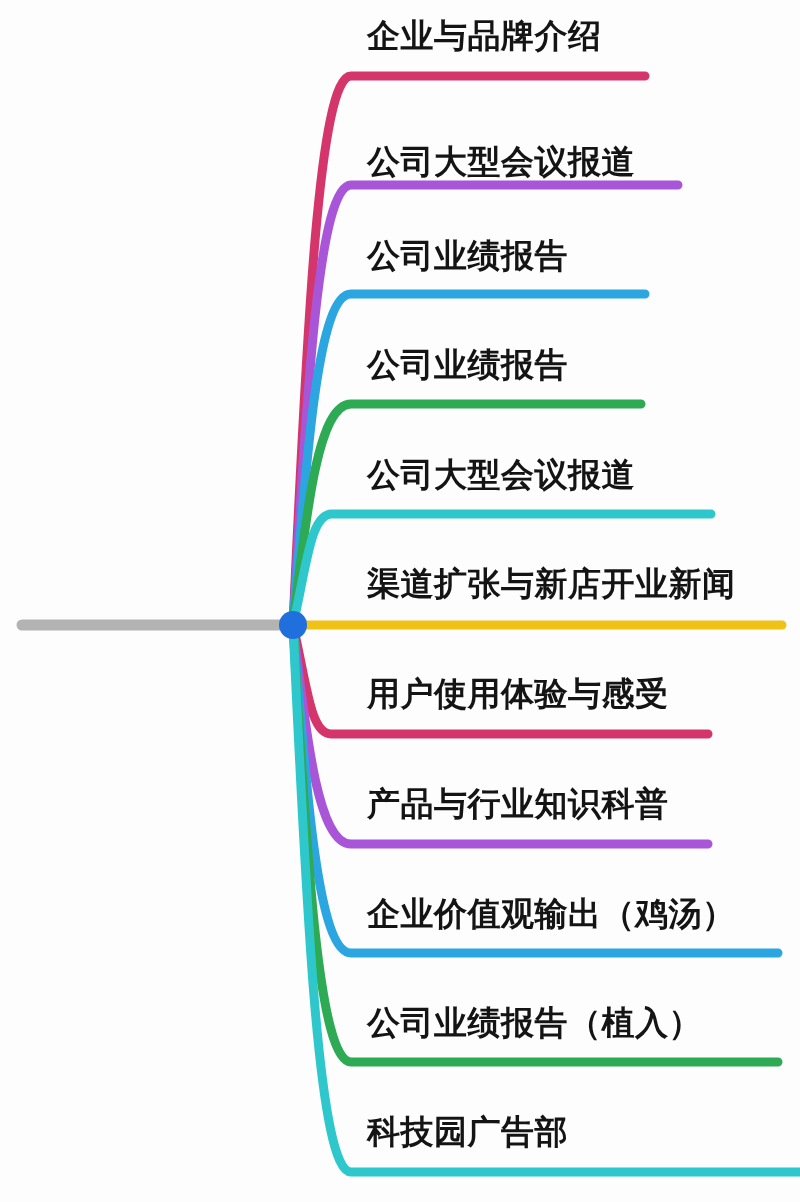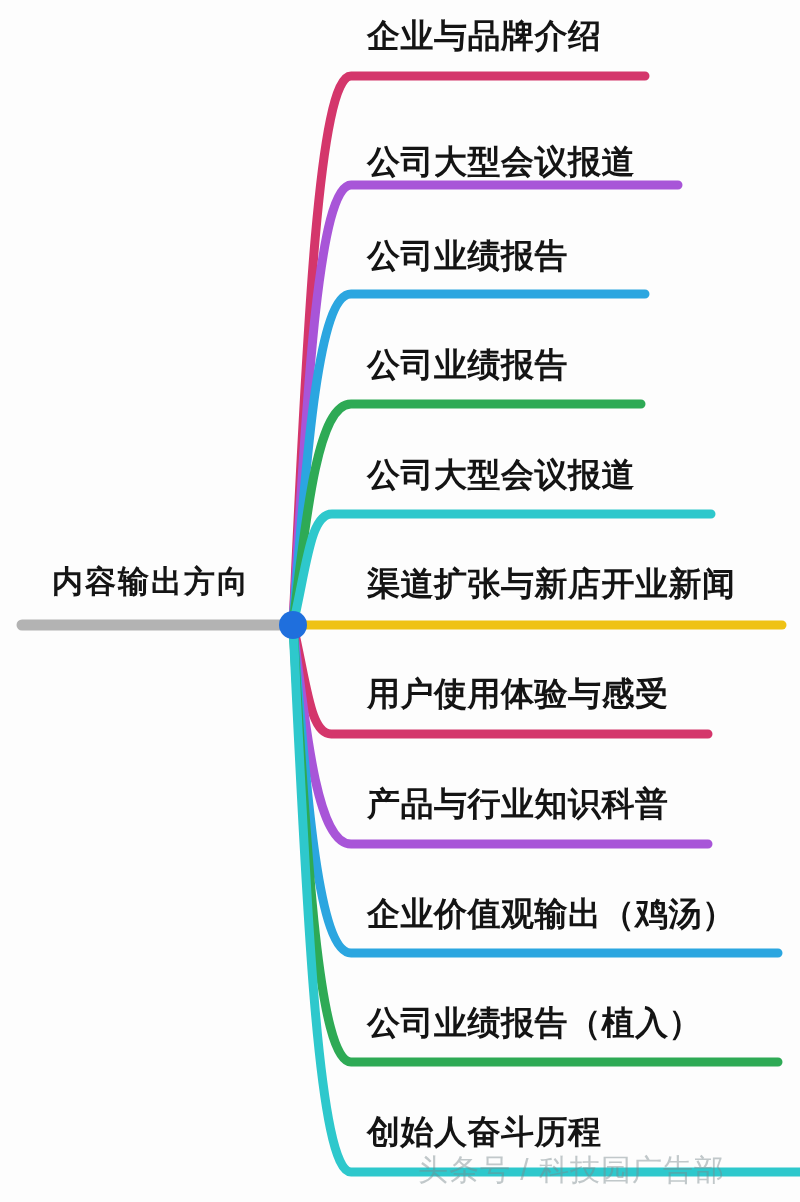--- a/index.html
+++ b/index.html
@@ -73,31 +73,29 @@
         <path d="M 293 625 C 307 684.95, 310.1675 734, 331.15 734 L 708 734" fill="none" stroke="#d4366b" stroke-width="9" stroke-linecap="round" stroke-linejoin="round"></path>
         <path d="M 293 625 C 307 745.45, 319.1 844, 351 844 L 708 844" fill="none" stroke="#a855d8" stroke-width="9" stroke-linecap="round" stroke-linejoin="round"></path>
         <path d="M 293 625 C 307 805.4, 319.1 953, 351 953 L 778 953" fill="none" stroke="#2ba6e0" stroke-width="9" stroke-linecap="round" stroke-linejoin="round"></path>
         <path d="M 293 625 C 307 865.35, 319.1 1062, 351 1062 L 778 1062" fill="none" stroke="#2eaa55" stroke-width="9" stroke-linecap="round" stroke-linejoin="round"></path>
         <path d="M 293 625 C 307 925.85, 319.1 1172, 351 1172 L 800 1172" fill="none" stroke="#2ec8cc" stroke-width="9" stroke-linecap="round" stroke-linejoin="round"></path>
       </g>
     <line id="root-line" x1="22" y1="625" x2="294" y2="625" stroke="#b3b3b3" stroke-width="11" stroke-linecap="round"></line>
     <circle id="hub-dot" cx="293" cy="625" r="14" fill="#1f6fdd"></circle>
   </svg>
 
-  <div id="root-label">内容输出方向</div>
 
   <div id="labels-layer">
       <div class="node-label" style="left: 367px; top: 17px;">企业与品牌介绍</div>
       <div class="node-label" style="left: 367px; top: 143px; text-align: center;">公司大型会议报道</div>
       <div class="node-label" style="left: 367px; top: 237px;">公司业绩报告</div>
       <div class="node-label" style="left: 367px; top: 346px;">公司业绩报告</div>
       <div class="node-label" style="left: 367px; top: 456px;">公司大型会议报道</div>
       <div class="node-label" style="left: 367px; top: 565px;">渠道扩张与新店开业新闻</div>
       <div class="node-label" style="left: 367px; top: 675px;">用户使用体验与感受</div>
       <div class="node-label" style="left: 367px; top: 785px; text-align: right;">产品与行业知识科普</div>
       <div class="node-label" style="left: 367px; top: 895px;">企业价值观输出（鸡汤）</div>
       <div class="node-label" style="left: 367px; top: 1004px;">公司业绩报告（植入）</div>
-      <div class="node-label" style="left: 367px; top: 1113px;">创始人奋斗历程</div>
+      <div class="node-label" style="left: 367px; top: 1113px;">科技园广告部</div>
     </div>
 
-  <div id="watermark">头条号 / 科技园广告部</div>
 
 </div>
 
 </body></html>

